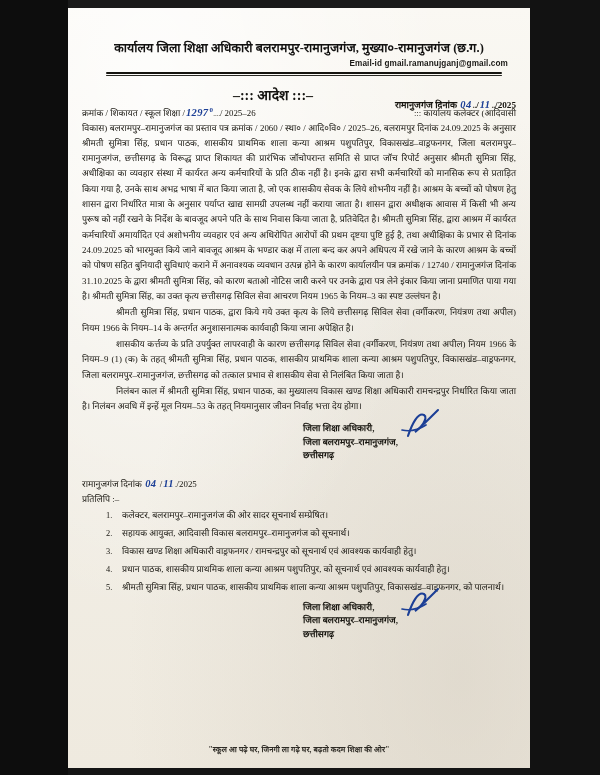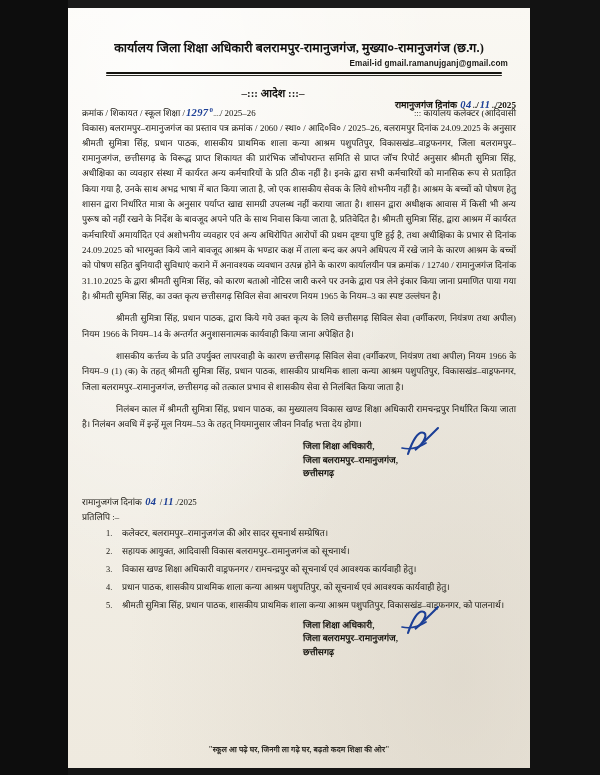--- a/index.html
+++ b/index.html
@@ -116,21 +116,21 @@
   }
 
   
   .title-row {
     position: relative;
     margin-top: 9px;
     height: 16px;
   }
   .order-title {
     text-align: center;
-    font-size: 11px;
+    font-size: 14px;
     font-weight: 700;
     color: #141310;
     margin-left: -52px;
   }
   .place-date {
     position: absolute;
     right: 14px;
     top: 5px;
     font-size: 9.2px;
     font-weight: 600;
@@ -182,21 +182,21 @@
   
   .para {
     margin: 0 14px;
     font-size: 8.9px;
     line-height: 1.72;
     text-align: justify;
     text-justify: inter-word;
     color: #17150f;
   }
   .para.indent { text-indent: 34px; }
-  .para + .para { margin-top: 7px; }
+  .para + .para { margin-top: 1px; }
   .para-gap { margin-top: 9px; }
 
   
   .sign-block {
     position: relative;
     text-align: left;
     font-size: 9px;
     line-height: 1.5;
     font-weight: 600;
     color: #17150f;

